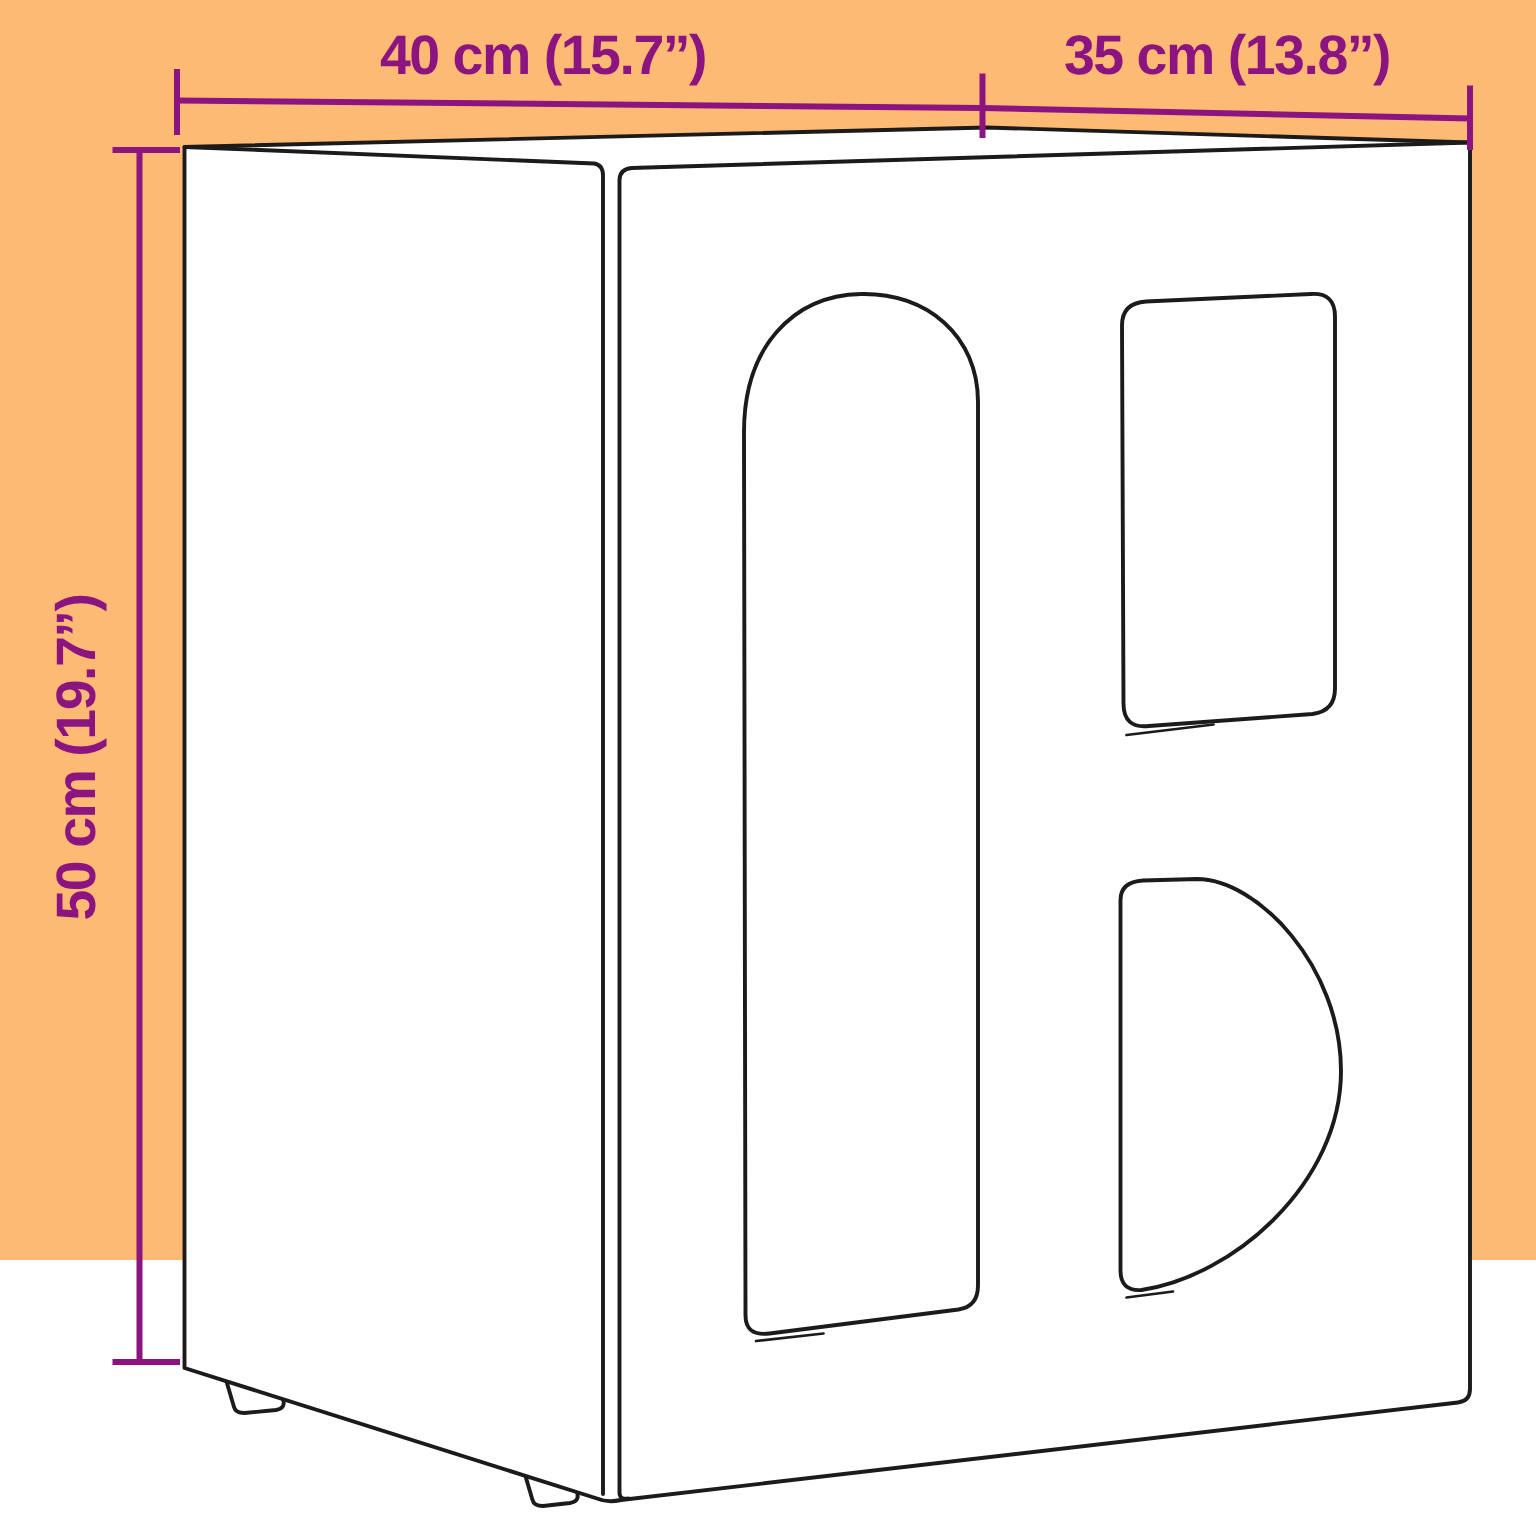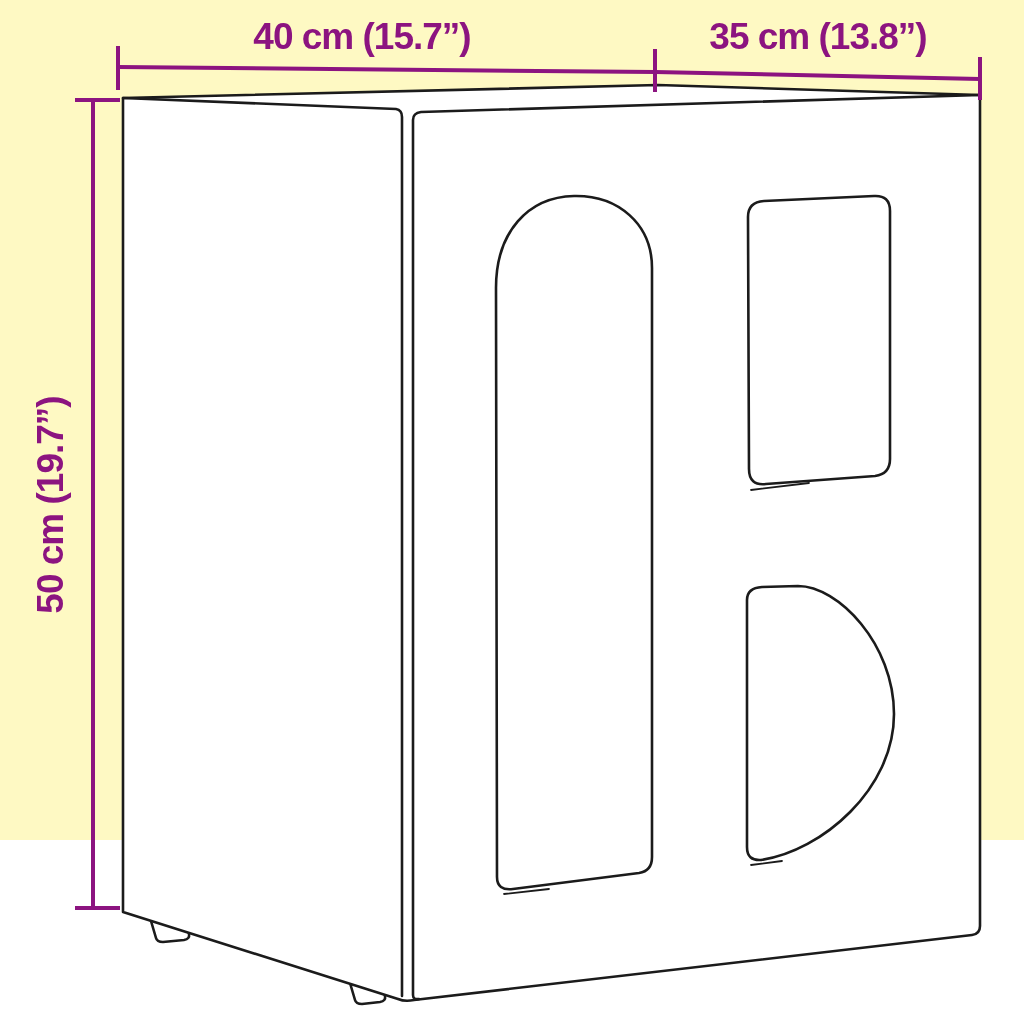--- a/index.html
+++ b/index.html
@@ -8,21 +8,21 @@
     background: #ffffff;
     width: 1024px;
     height: 1024px;
     overflow: hidden;
     font-family: "Liberation Sans", sans-serif;
   }
   .canvas {
     position: relative;
     width: 1024px;
     height: 840px;
-    background: #fef9c3;
+    background: #fdba74;
   }
   svg { display: block; }
   .dim-label {
     font-family: "Liberation Sans", sans-serif;
     font-weight: 700;
     font-size: 37px;
     letter-spacing: -1px;
   }
   .outline-stroke {
     fill: none;

